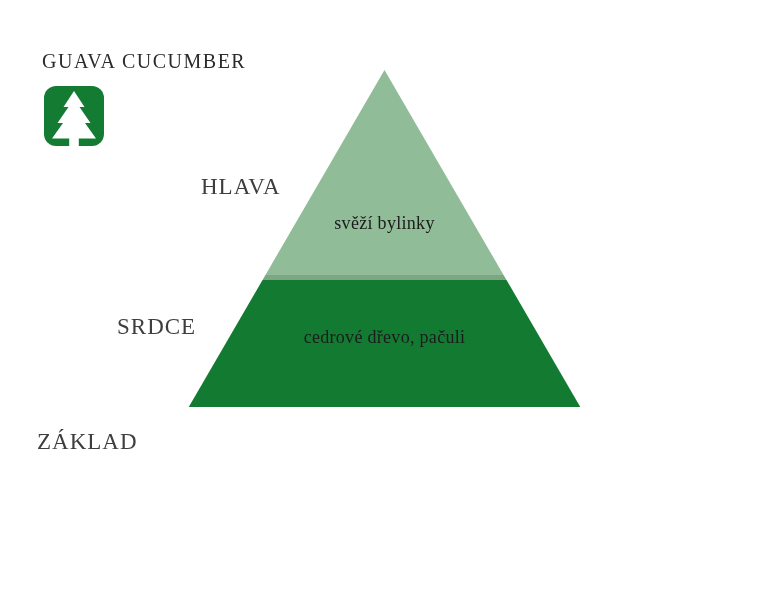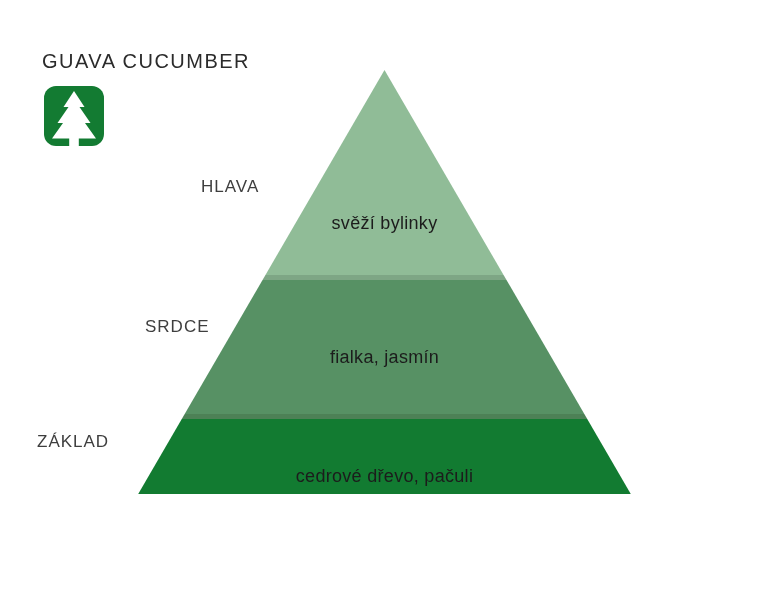--- a/index.html
+++ b/index.html
@@ -1,20 +1,20 @@
 <!DOCTYPE html>
 <html><head>
 <meta charset="utf-8">
 <style>
   html,body{margin:0;padding:0;background:#ffffff;}
   .canvas{
     position:relative;
-    width:763px;height:494px;
+    width:763px;height:596px;
     background:#ffffff;
-    font-family:Liberation Sans, sans-serif;
+    font-family:Liberation Serif, serif;
     overflow:hidden;
   }
   .title{
     position:absolute;left:42px;top:50px;
     font-size:20px;letter-spacing:1.5px;
     color:#2b2b2b;font-weight:500;
   }
   .logo{position:absolute;left:44px;top:86px;width:60px;height:60px;}
   
   .pyramid{
@@ -40,26 +40,26 @@
     text-align:center;
     font-size:18px;letter-spacing:0.3px;
     color:#1c1c1c;line-height:24px;
   }
   .band-top  .band-note{top:141px;}
   .band-mid  .band-note{top:65px;}
   .band-base .band-note{top:45px;}
   
   .tier-label{
     position:absolute;
-    font-size:17px;letter-spacing:1px;
+    font-size:23px;letter-spacing:1px;
     color:#3e3e3e;line-height:20px;
     white-space:nowrap;
   }
   .label-hlava {left:201px;top:177px;}
-  .label-srdce {left:117px;top:317px;margin-left:28px;}
+  .label-srdce {left:117px;top:317px;}
   .label-zaklad{left:37px; top:432px;}
 </style>
 </head>
 <body>
 
 <div class="canvas">
 
   <div class="title">GUAVA CUCUMBER</div>
 
   <div class="logo">
@@ -72,21 +72,18 @@
   <span class="tier-label label-hlava">HLAVA</span>
 
   <span class="tier-label label-srdce">SRDCE</span>
 
   <span class="tier-label label-zaklad">ZÁKLAD</span>
 
   <div class="pyramid">
     <div class="band band-top">
       <span class="band-note">svěží bylinky</span>
     </div>
-    <div class="band band-mid">
-      <span class="band-note">fialka, jasmín</span>
-    </div>
     <div class="band band-base">
       <span class="band-note">cedrové dřevo, pačuli</span>
     </div>
   </div>
 
 </div>
 
 </body></html>

